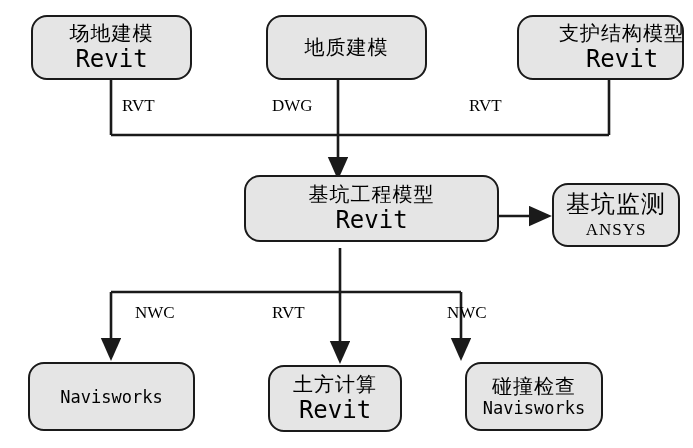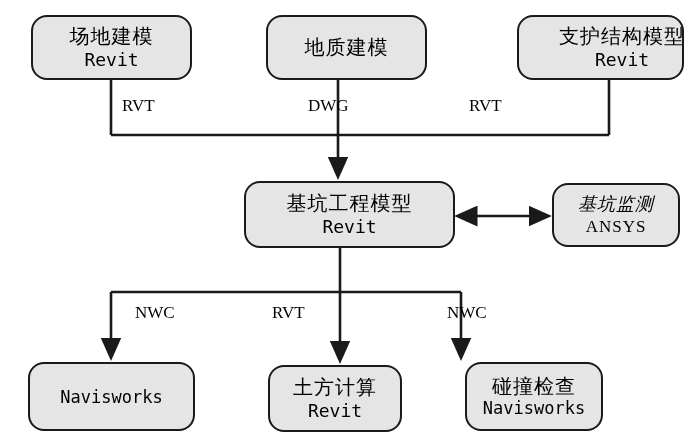--- a/index.html
+++ b/index.html
@@ -38,27 +38,27 @@
   }
   .node .cn {
     font-family: "Liberation Serif", "DejaVu Serif", serif;
     font-size: 20px;
     color: #000000;
     letter-spacing: 1px;
     white-space: nowrap;
   }
   .node .en {
     font-family: "DejaVu Sans Mono", "Liberation Mono", monospace;
-    font-size: 18px;
+    font-size: 24px;
     color: #000000;
     letter-spacing: 0px;
     white-space: nowrap;
     margin-top: 2px;
   }
-  .node.small .cn { font-size: 18px; font-style: italic; }
+  .node.small .cn { font-size: 24px; }
   .node.small .en {
     font-family: "Liberation Serif", "DejaVu Serif", serif;
     font-size: 17px;
     letter-spacing: 1px;
   }
   .node.narrow .en { font-size: 17px; }
   .edge-label {
     position: absolute;
     font-family: "Liberation Serif", "DejaVu Serif", serif;
     font-size: 17px;
@@ -112,21 +112,21 @@
 
   <div class="node" style="left:266px; top:15px; width:161px; height:65px;">
     <span class="cn">地质建模</span>
   </div>
 
   <div class="node" style="left:517px; top:15px; width:167px; height:65px;padding-left:43px;">
     <span class="cn">支护结构模型</span>
     <span class="en">Revit</span>
   </div>
 
-  <div class="node" style="left:244px; top:181px; width:211px; height:67px;">
+  <div class="node" style="left:244px; top:175px; width:255px; height:67px;">
     <span class="cn">基坑工程模型</span>
     <span class="en">Revit</span>
   </div>
 
   <div class="node small" style="left:552px; top:183px; width:128px; height:64px;">
     <span class="cn">基坑监测</span>
     <span class="en">ANSYS</span>
   </div>
 
   <div class="node narrow" style="left:28px; top:362px; width:167px; height:69px;">
@@ -137,19 +137,19 @@
     <span class="cn">土方计算</span>
     <span class="en">Revit</span>
   </div>
 
   <div class="node narrow" style="left:465px; top:362px; width:138px; height:69px;">
     <span class="cn">碰撞检查</span>
     <span class="en">Navisworks</span>
   </div>
 
   <div class="edge-label" style="left:122px; top:96px;">RVT</div>
-  <div class="edge-label" style="left:272px; top:96px;margin-left:36px;">DWG</div>
+  <div class="edge-label" style="left:272px; top:96px;">DWG</div>
   <div class="edge-label" style="left:469px; top:96px;">RVT</div>
   <div class="edge-label" style="left:135px; top:303px;">NWC</div>
   <div class="edge-label" style="left:272px; top:303px;">RVT</div>
   <div class="edge-label" style="left:447px; top:303px;">NWC</div>
 
 </div>
 
 </body></html>

